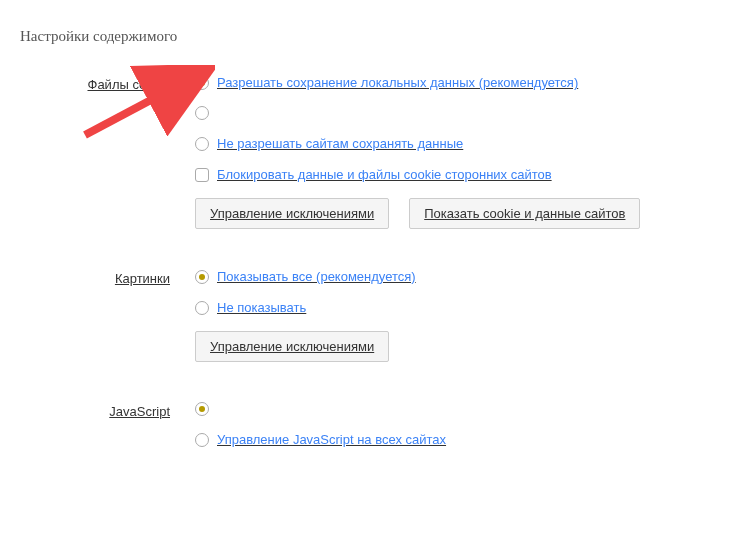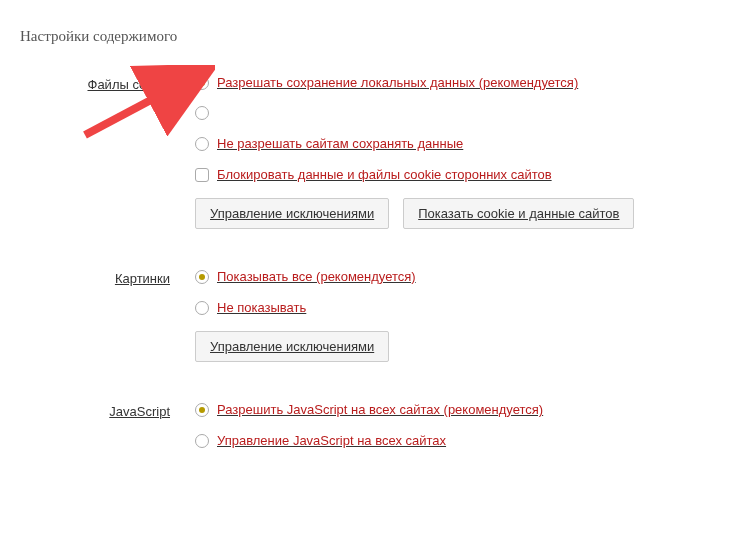--- a/index.html
+++ b/index.html
@@ -56,25 +56,25 @@
     }
     .radio.checked::after {
       content: "";
       width: 6px;
       height: 6px;
       border-radius: 50%;
       background: #b59a00;
       display: block;
     }
     .option-label {
-      color: #b91c1c;
+      color: #3b82f6;
     }
     .button-row {
       display: flex;
-      gap: 14px;
+      gap: 20px;
       margin-top: 3px;
       align-items: flex-end;
     }
     .btn {
       background: #f5f5f5;
       border: 1px solid #ccc;
       border-radius: 2px;
       padding: 7px 14px;
       font-size: 13px;
       color: #333;
@@ -134,21 +134,20 @@
       <button class="btn">Управление исключениями</button>
     </div>
   </div>
 </div>
 
 <div class="section">
   <div class="section-label">JavaScript</div>
   <div class="section-content">
     <div class="option-row">
       <span class="radio checked"></span>
-      <span class="option-label">Разрешить JavaScript на всех сайтах (рекомендуется)</span>
     </div>
     <div class="option-row">
       <span class="radio"></span>
       <span class="option-label">Управление JavaScript на всех сайтах</span>
     </div>
   </div>
 </div>
 
 <svg class="arrow" viewBox="0 0 135 75">
   <defs>

